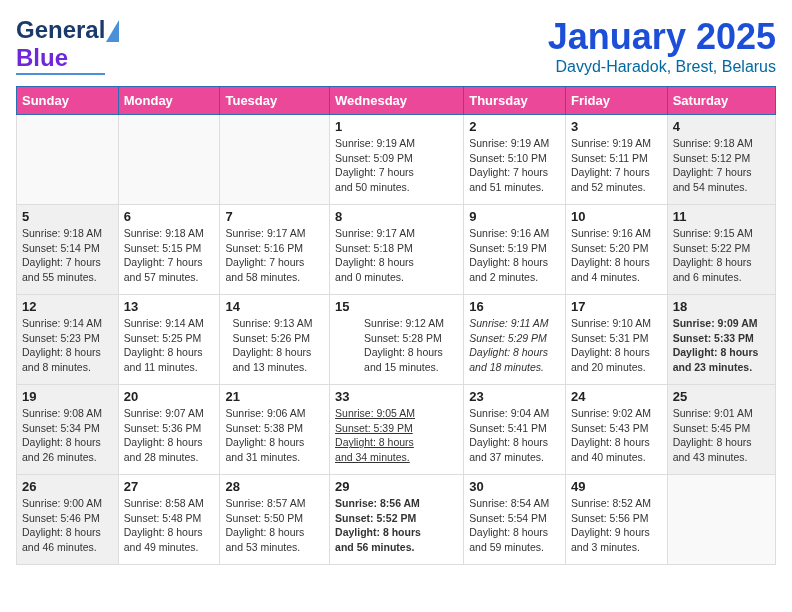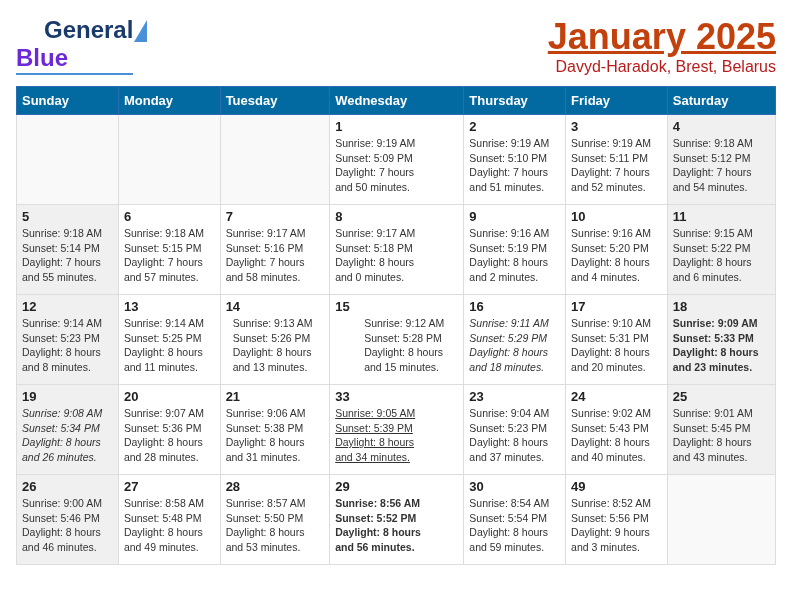--- a/index.html
+++ b/index.html
@@ -20,34 +20,33 @@
       display: flex;
       flex-direction: column;
       align-items: flex-start;
     }
     .title-area {
       text-align: right;
     }
     .calendar-title {
       font-size: 36px;
       font-weight: bold;
-      color: #c2410c;
-      text-decoration: underline;
+      color: #1d4ed8;
     }
     .calendar-subtitle {
       font-size: 16px;
-      color: #b91c1c;
+      color: #0369a1;
     }
     table {
       width: 100%;
       border-collapse: collapse;
       font-size: 11px;
     }
     .day-header {
-      background: #0369a1;
+      background: #ec4899;
       color: #fff;
       text-align: left;
       padding: 6px 5px;
       font-size: 13px;
       font-weight: bold;
       border: 1px solid #2a6db5;
     }
     .cal-cell {
       vertical-align: top;
       padding: 4px 5px;
@@ -74,21 +73,21 @@
       line-height: 1.4;
     }
     tr { height: 90px; }
     tr.header-row { height: auto; }
   </style>
 </head>
 <body>
 
 <div class="header">
   <div class="logo">
-    <div style="display:flex;gap:0;margin-left:28px;">
+    <div style="display:flex;gap:0;">
       <div style="position:relative;display:inline-block;">
         <span style="font-size:24px;font-weight:bold;color:#1a3a6b;">General</span>
         <div style="position:absolute;top:4px;right:-14px;width:0;height:0;border-left:13px solid transparent;border-bottom:22px solid #4a90d9;"></div>
       </div>
     </div>
     <div style="display:flex;align-items:center;gap:0;">
       <span style="font-size:24px;font-weight:bold;color:#6d28d9;">Blue</span>
     </div>
     <div style="border-bottom:2px solid #4a90d9;width:100%;margin-top:1px;"></div>
   </div>
@@ -242,21 +241,21 @@
           <span class="day-num">18</span>
           <div class="cell-info" style="white-space: pre-line; font-weight: bold;">Sunrise: 9:09 AM
 Sunset: 5:33 PM
 Daylight: 8 hours
 and 23 minutes.</div>
         </td>
       </tr>
       <tr>
         <td class="cal-cell shaded">
           <span class="day-num">19</span>
-          <div class="cell-info" style="white-space: pre-line; font-style: italic;">Sunrise: 9:08 AM
+          <div class="cell-info" style="white-space: pre-line;">Sunrise: 9:08 AM
 Sunset: 5:34 PM
 Daylight: 8 hours
 and 26 minutes.</div>
         </td>
         <td class="cal-cell">
           <span class="day-num">20</span>
           <div class="cell-info" style="white-space: pre-line;">Sunrise: 9:07 AM
 Sunset: 5:36 PM
 Daylight: 8 hours
 and 28 minutes.</div>
@@ -271,21 +270,21 @@
         <td class="cal-cell">
           <span class="day-num">33</span>
           <div class="cell-info" style="white-space: pre-line; text-decoration: underline;">Sunrise: 9:05 AM
 Sunset: 5:39 PM
 Daylight: 8 hours
 and 34 minutes.</div>
         </td>
         <td class="cal-cell">
           <span class="day-num">23</span>
           <div class="cell-info" style="white-space: pre-line;">Sunrise: 9:04 AM
-Sunset: 5:23 PM
+Sunset: 5:41 PM
 Daylight: 8 hours
 and 37 minutes.</div>
         </td>
         <td class="cal-cell">
           <span class="day-num">24</span>
           <div class="cell-info" style="white-space: pre-line;">Sunrise: 9:02 AM
 Sunset: 5:43 PM
 Daylight: 8 hours
 and 40 minutes.</div>
         </td>

